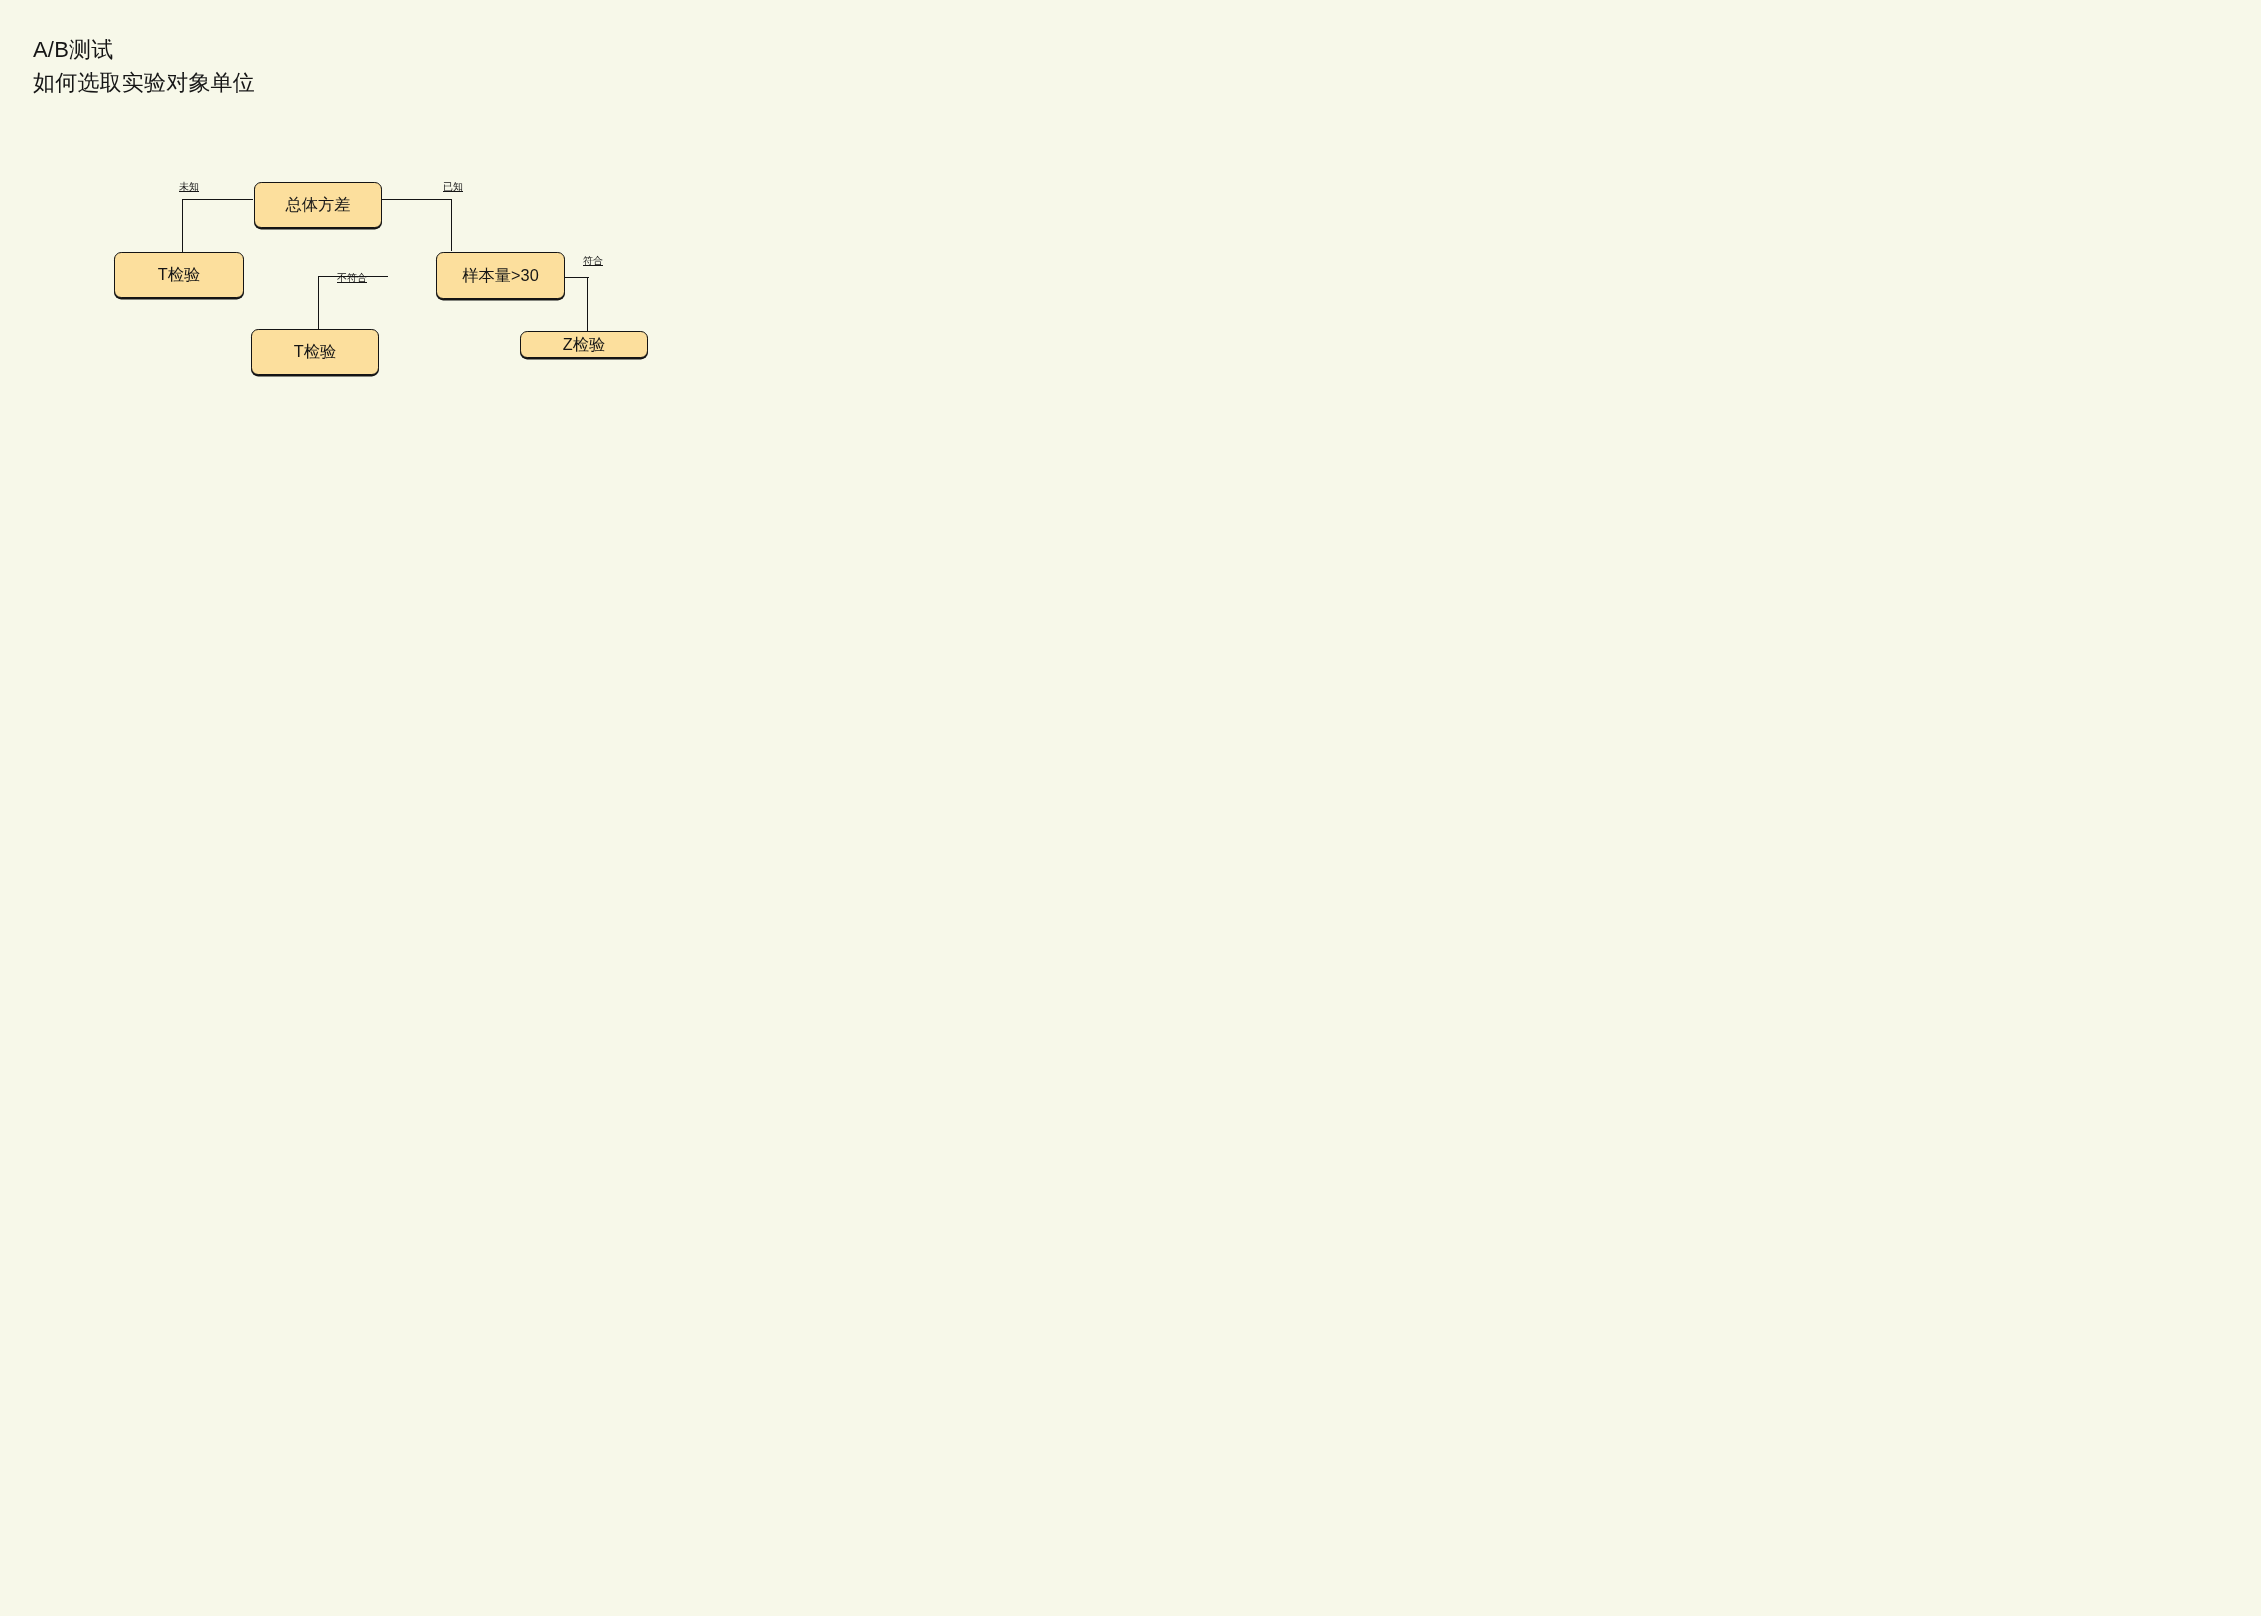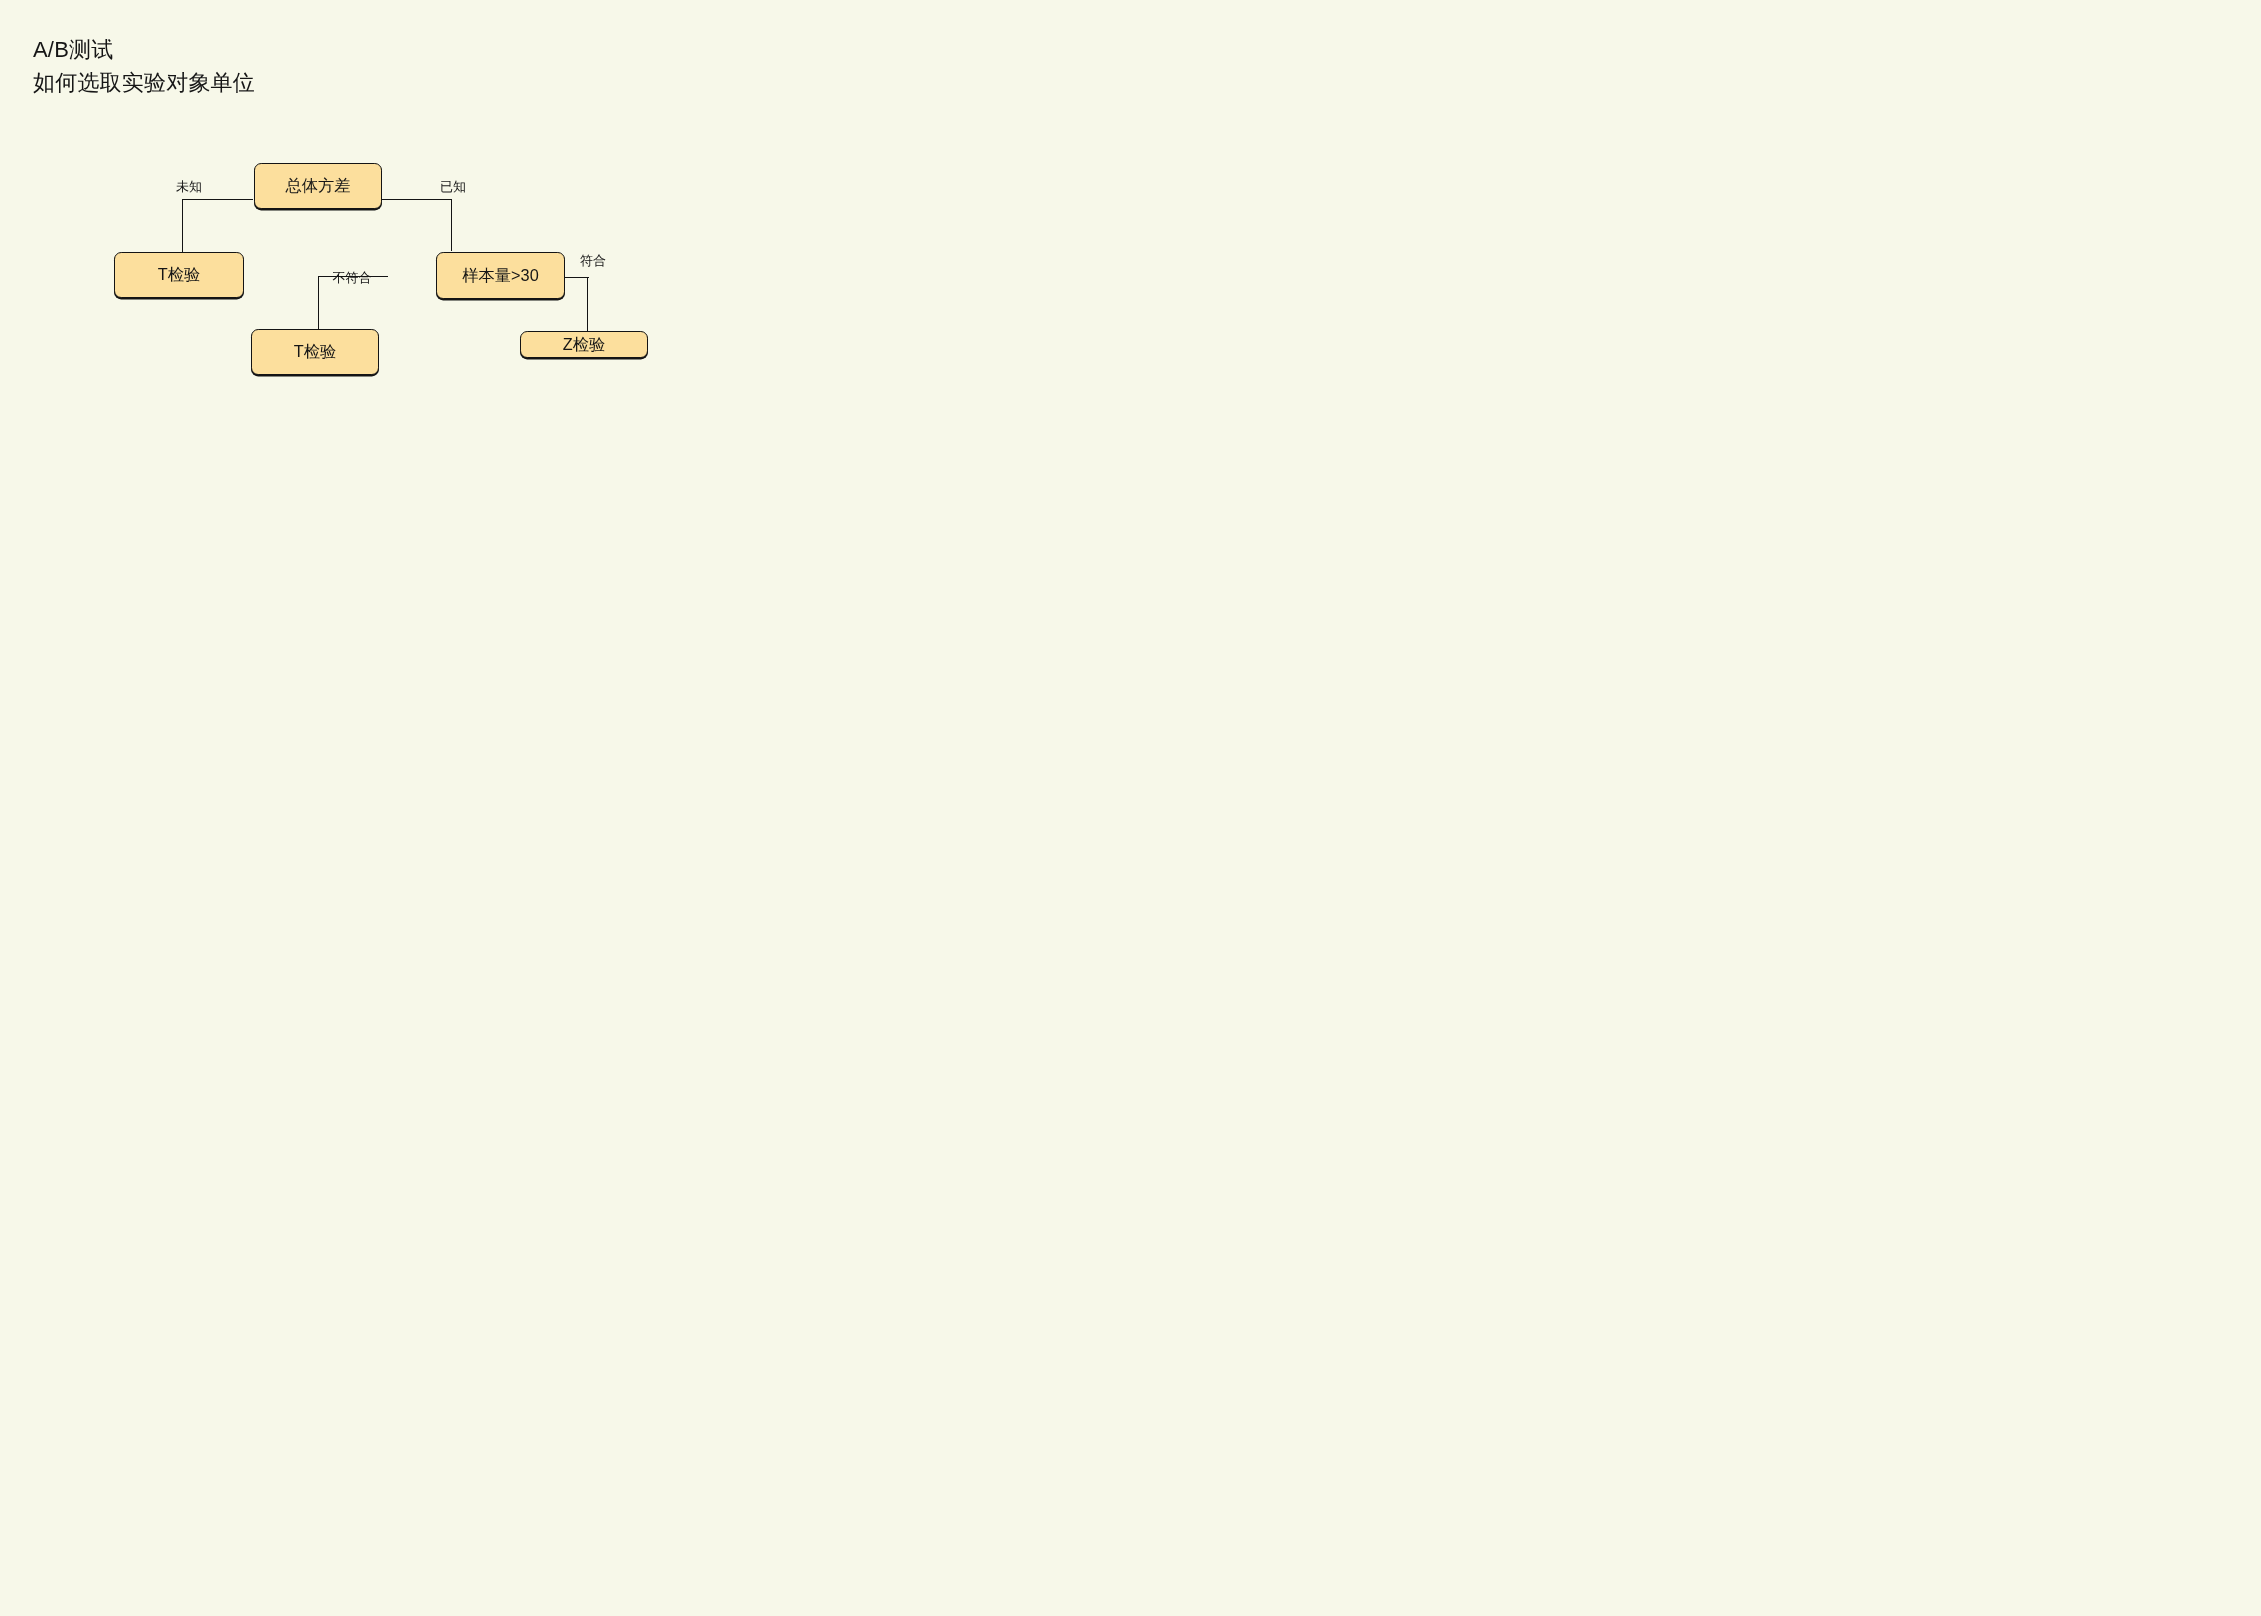--- a/index.html
+++ b/index.html
@@ -46,24 +46,25 @@
     color:var(--text);
     white-space:nowrap;
   }
   .edge{
     position:absolute;
     background:var(--line);
   }
   .edge-label{
     position:absolute;
     transform:translateX(-50%);
-    font-size:13px;
+    font-size:10px;
     line-height:13.6px;
     color:var(--text);
     white-space:nowrap;
+    text-decoration:underline;
   }
 </style>
 </head>
 <body>
 
 <div class="canvas">
 
   <div class="title-line l1">A/B测试</div>
   <div class="title-line l2">如何选取实验对象单位</div>
 
@@ -77,21 +78,21 @@
   <div class="edge" style="left:318px;top:276px;width:1.4px;height:53px;"></div>
 
   <div class="edge" style="left:518px;top:277px;width:71px;height:1.4px;"></div>
   <div class="edge" style="left:587px;top:277px;width:1.4px;height:54px;"></div>
 
   <div class="edge-label" style="left:189px;top:180px;">未知</div>
   <div class="edge-label" style="left:453px;top:180px;">已知</div>
   <div class="edge-label" style="left:352px;top:271px;">不符合</div>
   <div class="edge-label" style="left:545px;top:254px;margin-left:48px;">符合</div>
 
-  <div class="node" style="left:254px;top:163px;width:128px;height:46px;">
+  <div class="node" style="left:254px;top:182px;width:128px;height:46px;">
     <span>总体方差</span>
   </div>
 
   <div class="node" style="left:114px;top:252px;width:130px;height:46px;">
     <span>T检验</span>
   </div>
 
   <div class="node" style="left:388px;top:252px;width:129px;height:47px;margin-left:48px;">
     <span>样本量&gt;30</span>
   </div>

